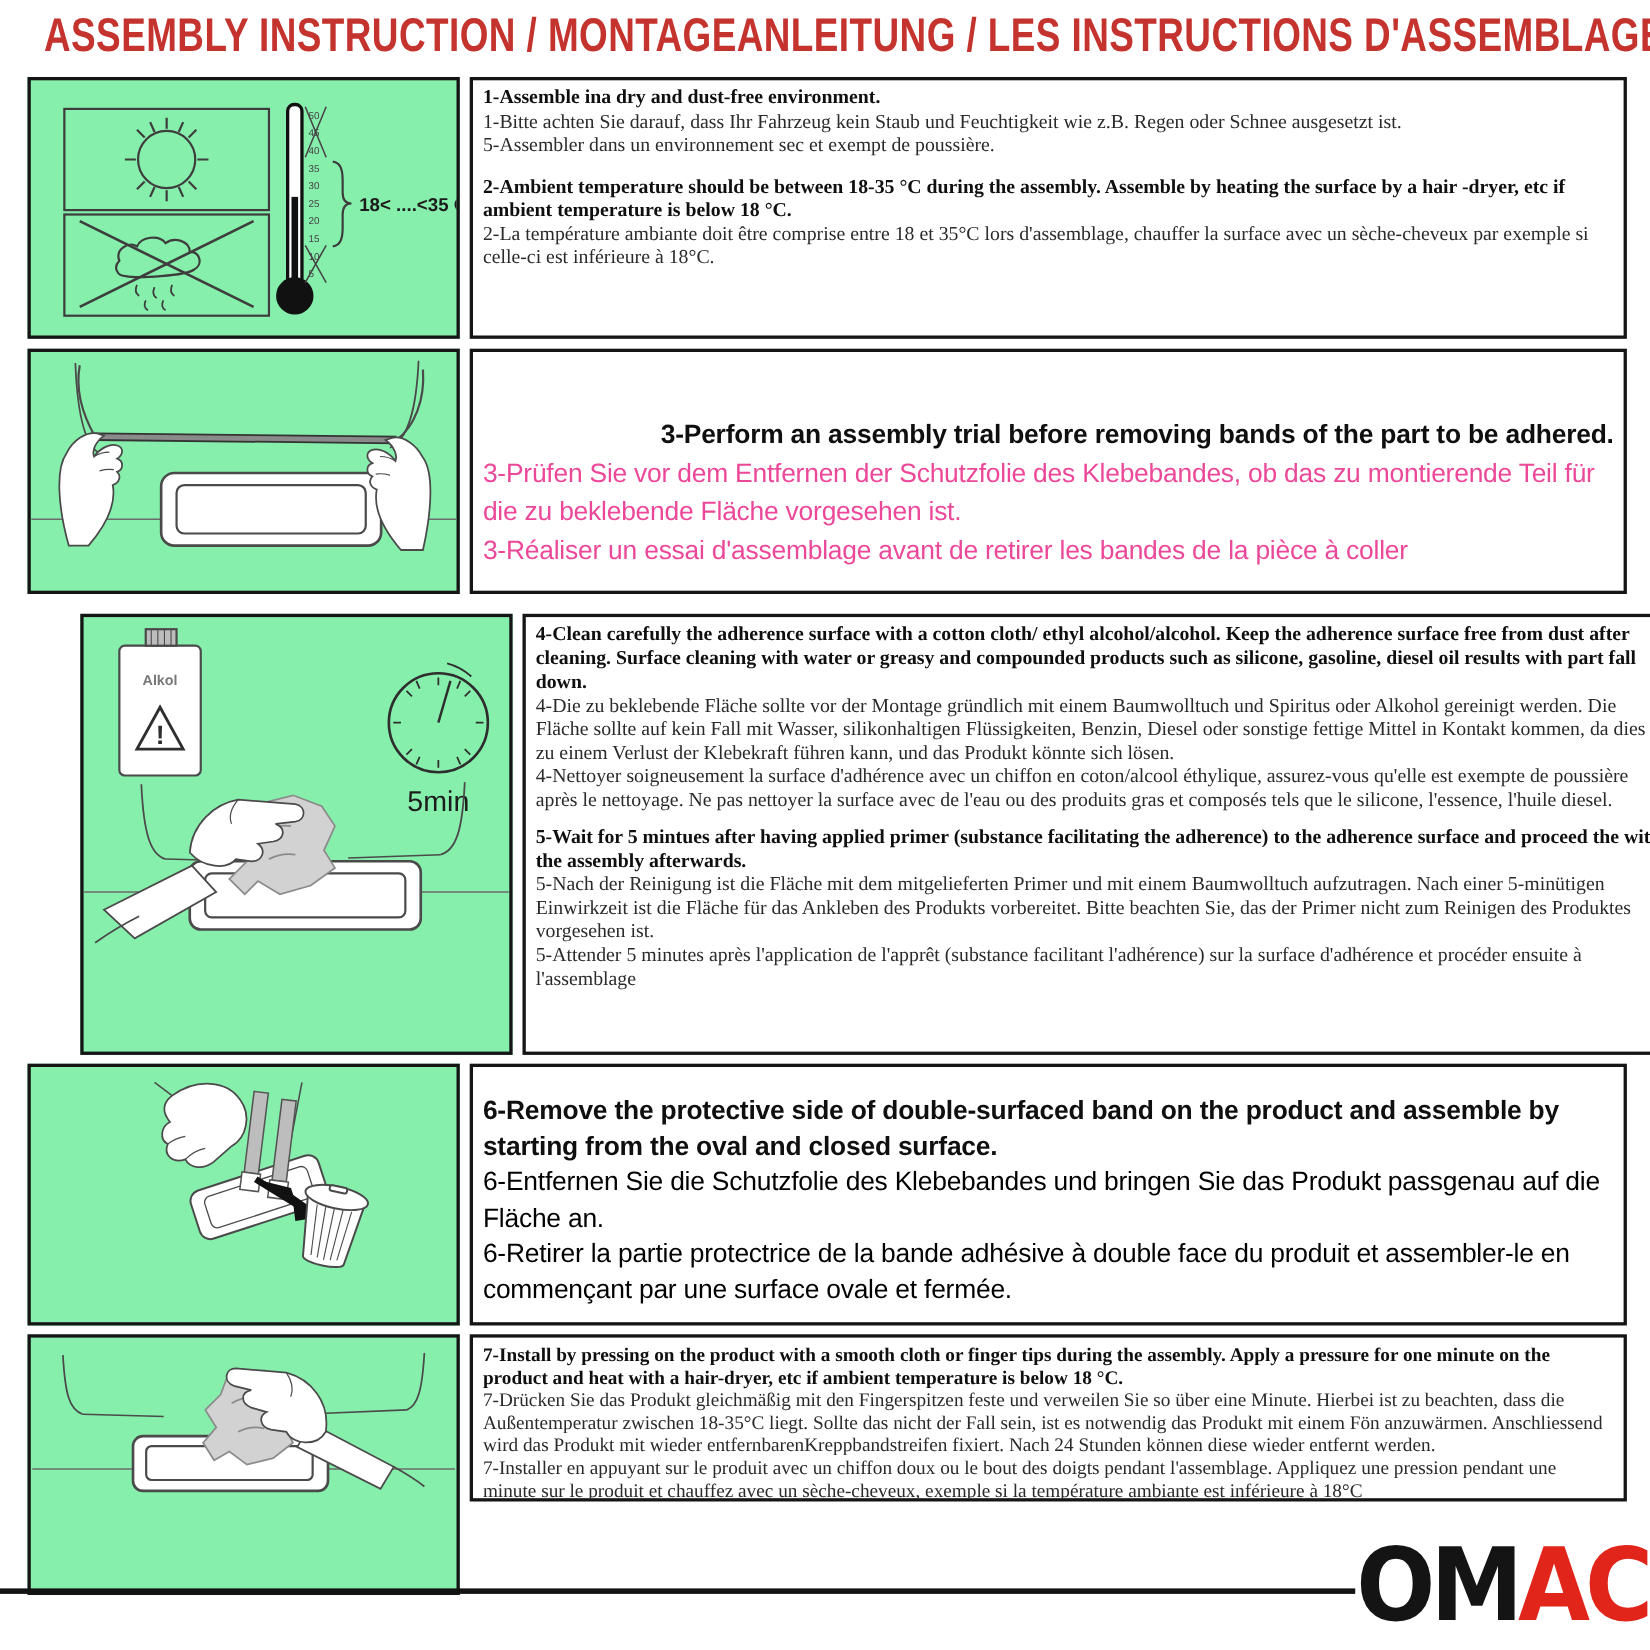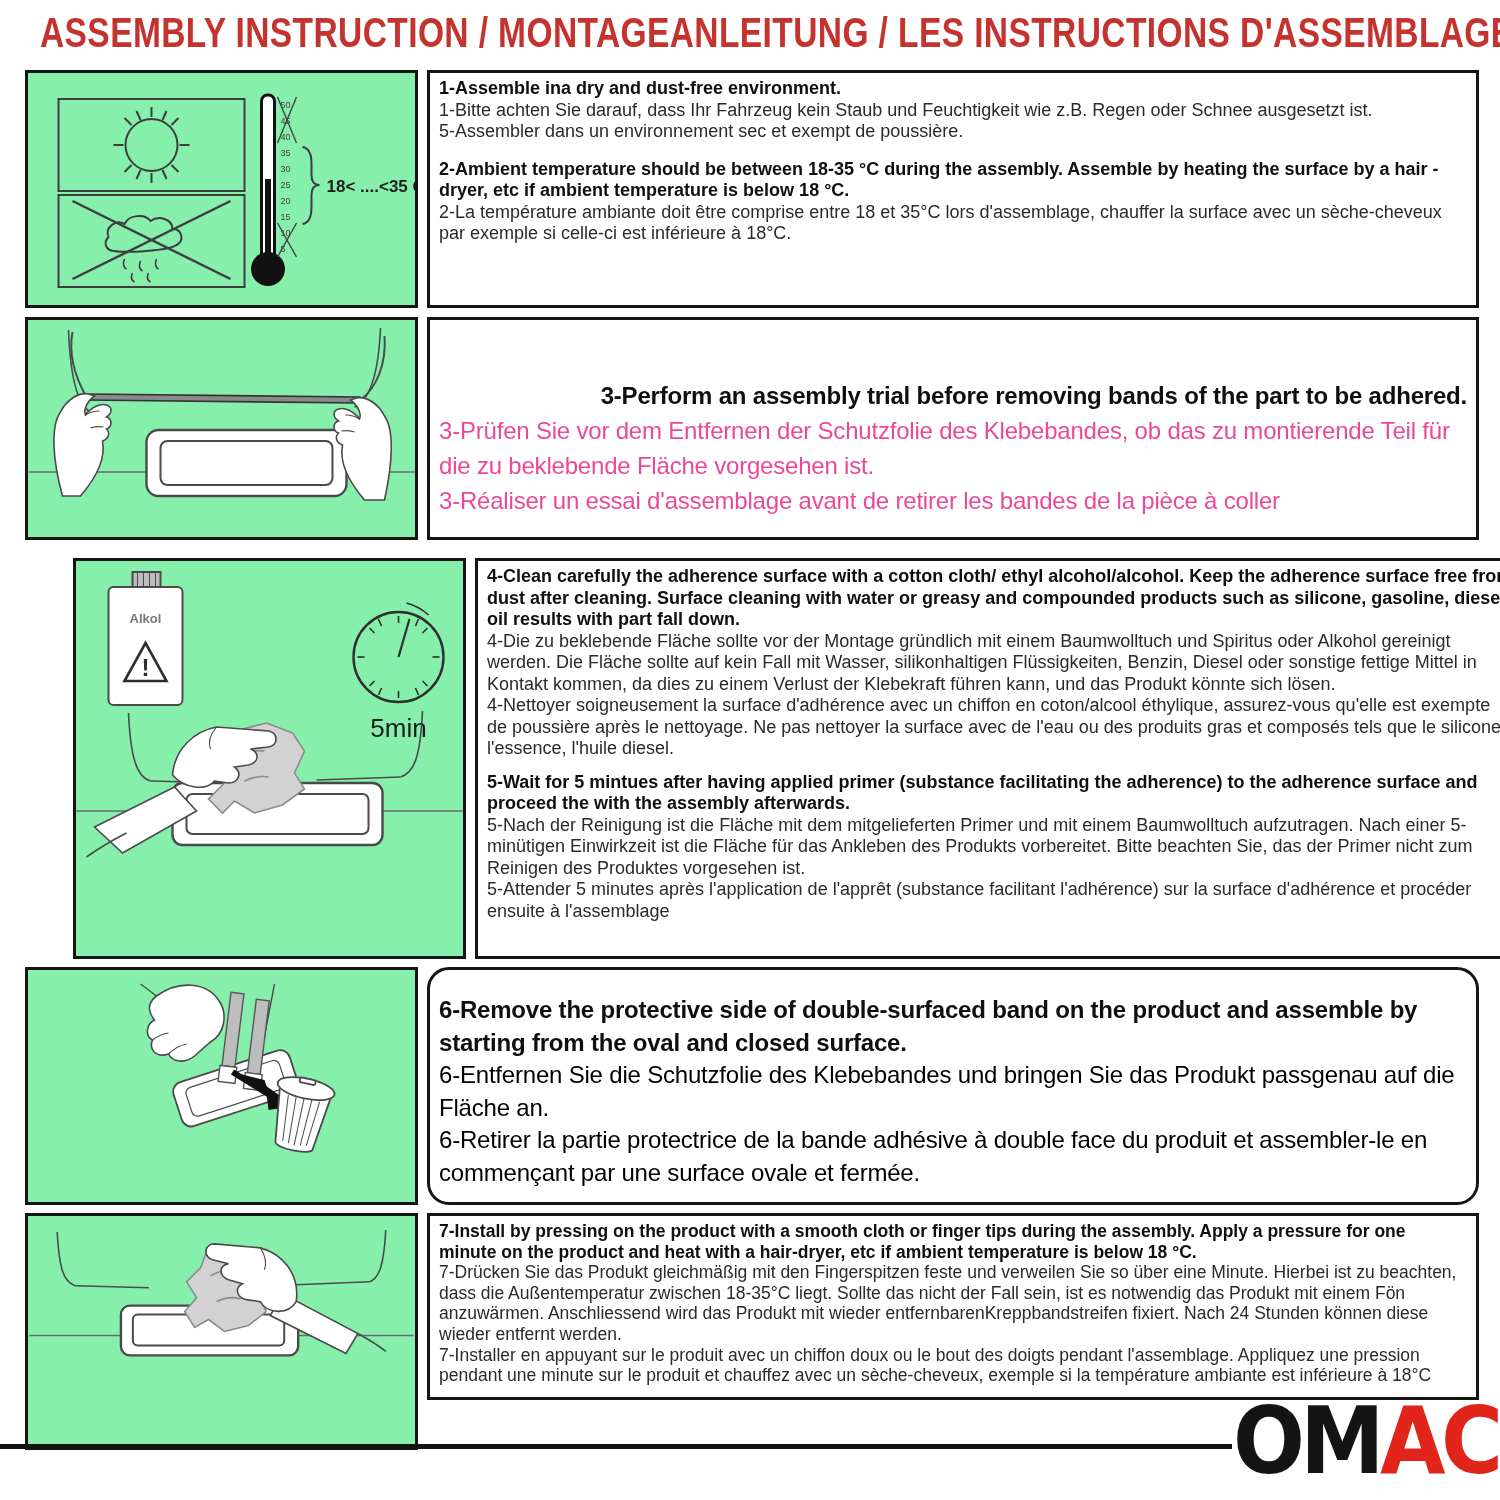--- a/index.html
+++ b/index.html
@@ -8,29 +8,29 @@
   .hdr{position:absolute;left:40px;top:8px;width:1820px;font-size:43px;font-weight:bold;
        letter-spacing:.5px;transform:scaleX(.78);transform-origin:left top;white-space:nowrap;}
   .imgbox{position:absolute;left:25px;width:393px;border:3px solid #151515;background:#86efac;box-sizing:border-box;}
   .txtbox{position:absolute;left:427px;width:1052px;border:3px solid #151515;background:#fff;
           box-sizing:border-box;padding:5px 9px 0 9px;overflow:hidden;}
   .r1{top:70px;height:238px;}
   .r2{top:317px;height:223px;}
   .r3{top:558px;height:401px;margin-left:48px;}
   .r4{top:967px;height:238px;}
   .r5i{top:1213px;height:237px;}
-  .r5t{top:1213px;height:187px;}
+  .r5t{top:1213px;height:152px;}
   p{margin:0;}
-  .small p{font-size:18px;line-height:21.5px;color:#2a2a2a;}
+  .small p{font-size:18px;line-height:21.5px;color:#2a2a2a;font-family:Liberation Serif, serif;}
   .small p.b{font-weight:bold;color:#0f0f0f;}
   .gap16{height:16px;} .gap12{height:12px;}
   .big{padding-top:58px;}
   .big p{font-size:24px;line-height:35px;color:#ec4899;letter-spacing:-.2px;}
   .big p.b{font-weight:bold;color:#0f0f0f;text-align:right;}
-  .med{padding-top:24px;border-radius:22px;}
+  .med{padding-top:24px;}
   .med p{font-size:24px;line-height:32.5px;color:#000000;letter-spacing:-.2px;}
   .med p.b{font-weight:bold;color:#0f0f0f;}
   .r5t p{font-size:17.5px;line-height:20.6px;}
   svg{display:block;}
   .footline{position:absolute;left:0;top:1444px;width:1232px;height:5px;background:#131313;}
   .logo{position:absolute;left:1233px;top:1396px;font-weight:900;font-size:92px;line-height:92px;
         font-family:"DejaVu Sans","Liberation Sans",sans-serif;letter-spacing:-5px;transform:scaleX(.92);transform-origin:left top;}
   .logo .lb{color:#141414;} .logo .lr{color:#e1251b;}
 </style>
 </head>

